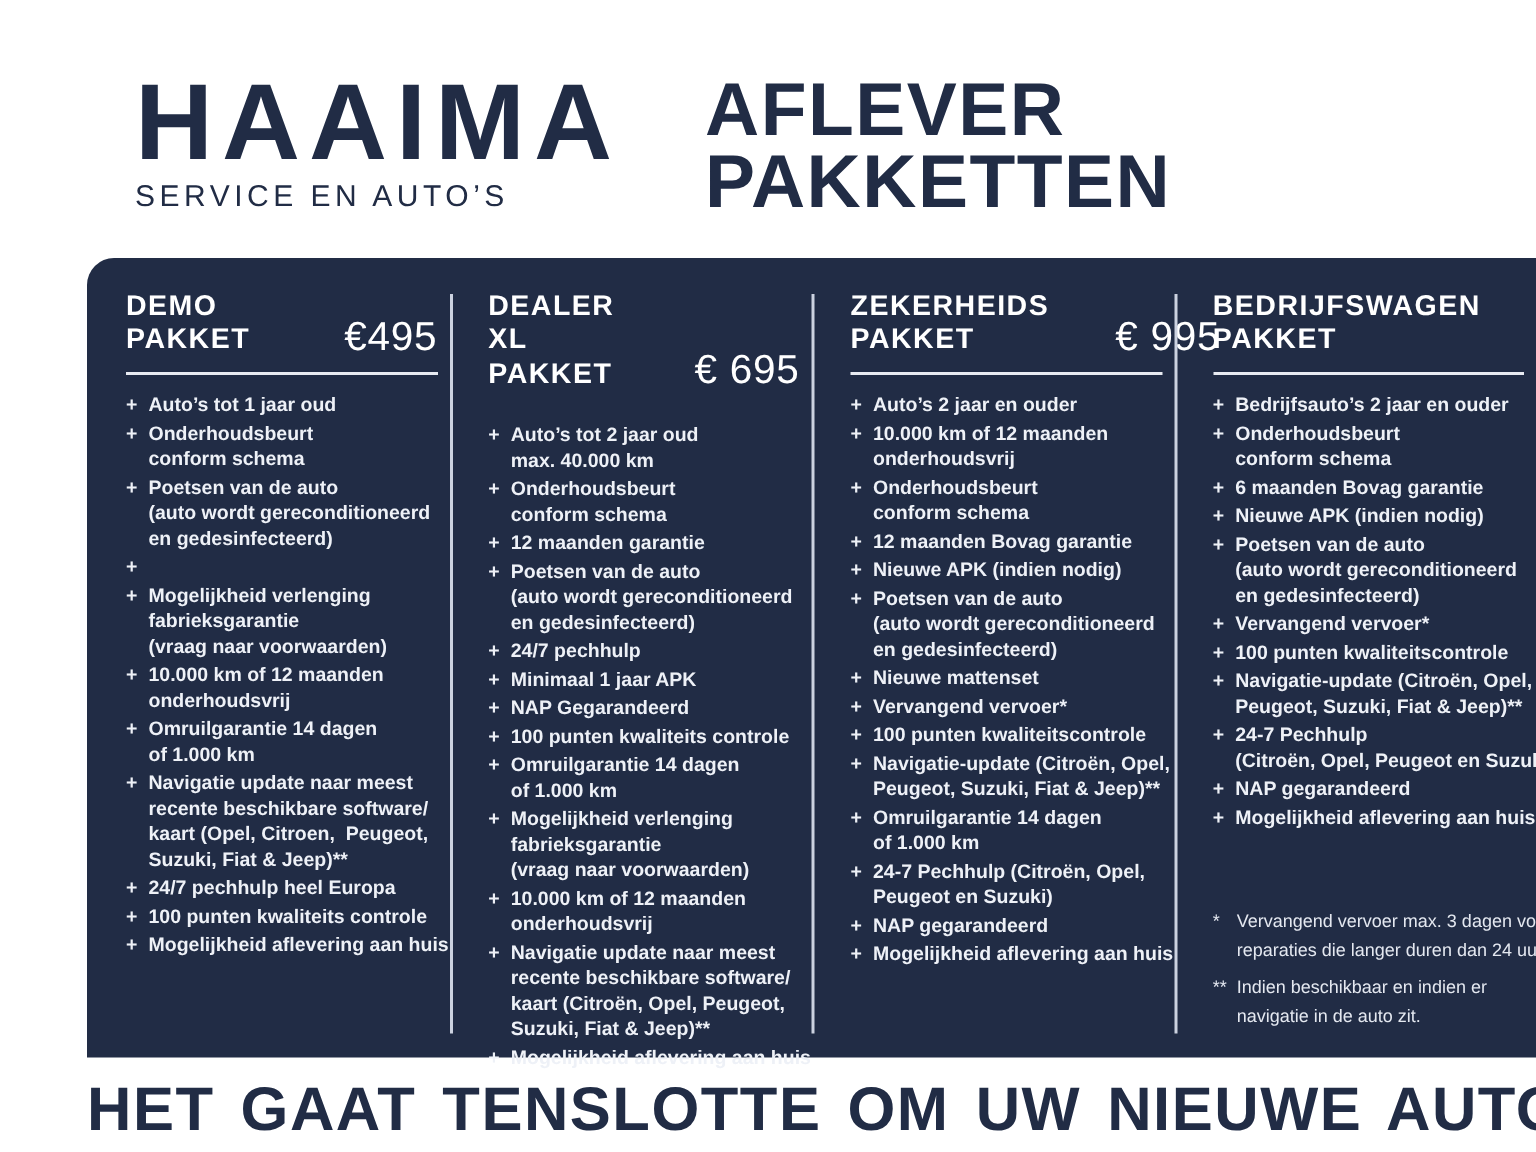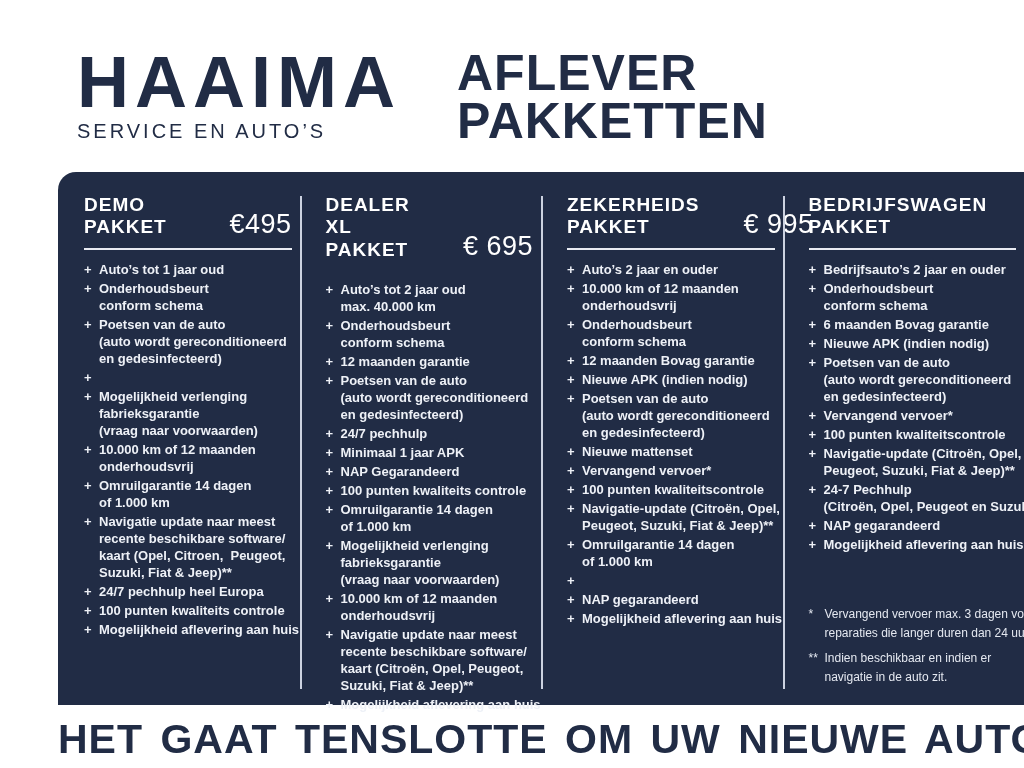--- a/index.html
+++ b/index.html
@@ -6,21 +6,21 @@
   body {
     width: 1024px; height: 768px;
     background: #ffffff;
     position: relative;
     overflow: hidden;
     font-family: "Liberation Sans", "DejaVu Sans", sans-serif;
     color: #212c45;
   }
 
   
-  .header { position: absolute; left: 77px; top: 46px; display: flex; align-items: flex-start; }
+  .header { position: absolute; left: 90px; top: 46px; display: flex; align-items: flex-start; }
   .logo { width: 380px; }
   .logo-title {
     font-size: 72px; font-weight: bold; line-height: 1;
     letter-spacing: 6px; color: #212c45;
   }
   .logo-sub {
     font-size: 20px; font-weight: normal; letter-spacing: 3px;
     color: #212c45; margin-top: 2px; white-space: pre;
   }
   .page-title {
@@ -295,20 +295,22 @@
           <span class="txt">Navigatie-update (Citroën, Opel,
 Peugeot, Suzuki, Fiat &amp; Jeep)**</span>
         </li>
         <li>
           <span class="plus">+</span>
           <span class="txt">Omruilgarantie 14 dagen
 of 1.000 km</span>
         </li>
         <li>
           <span class="plus">+</span>
+          <span class="txt">24-7 Pechhulp (Citroën, Opel,
+Peugeot en Suzuki)</span>
         </li>
         <li>
           <span class="plus">+</span>
           <span class="txt">NAP gegarandeerd</span>
         </li>
         <li>
           <span class="plus">+</span>
           <span class="txt">Mogelijkheid aflevering aan huis</span>
         </li>
       </ul>

